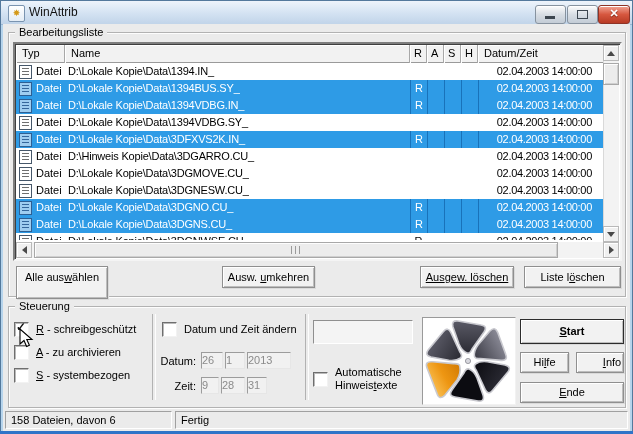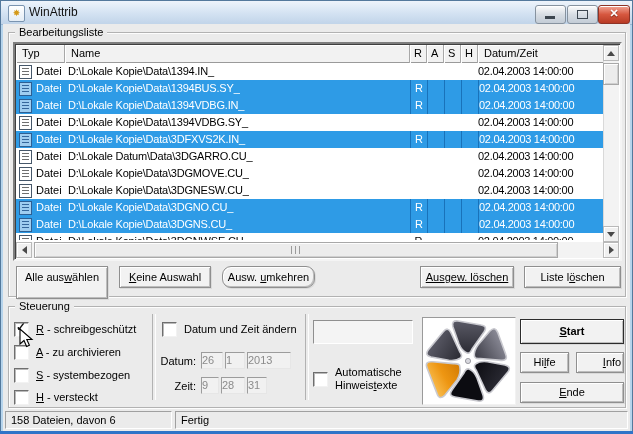--- a/index.html
+++ b/index.html
@@ -33,21 +33,21 @@
   .rows{position:absolute;left:1px;top:19px;right:17px;height:177px;overflow:hidden;background:#fff;}
   .row{position:relative;height:17px;line-height:17px;background:#fff;color:#000;white-space:nowrap;}
   .row.on{background:#2e9be6;color:#fff;}
   .cell{position:absolute;top:0;height:17px;overflow:hidden;}
   .c-type{left:20px;width:32px;}
   .c-name{left:52px;width:340px;letter-spacing:-0.2px;}
   .c-r{left:394px;width:17px;text-align:center;}
   .c-a{left:411px;width:17px;text-align:center;}
   .c-s{left:428px;width:17px;text-align:center;}
   .c-h{left:445px;width:17px;text-align:center;}
-  .c-date{left:462px;width:114px;letter-spacing:-0.3px;}
+  .c-date{left:462px;width:114px;text-align:right;letter-spacing:-0.3px;}
   .row.on .c-r,.row.on .c-a,.row.on .c-s,.row.on .c-h,.row.on .c-date{border-left:1px solid rgba(10,80,150,.55);box-sizing:border-box;}
   .ficon{position:absolute;left:3px;top:2px;width:11px;height:12px;background:#fff;border:1px solid #46576a;}
   .ficon::before{content:"";position:absolute;left:2px;top:2px;right:2px;bottom:1px;
     background:repeating-linear-gradient(180deg,#6f6f6f 0 1px,transparent 1px 3px);}
   .row.on .ficon{background:#9ecdf0;border-color:#2d5f93;}
   .row.on .ficon::before{background:repeating-linear-gradient(180deg,#35679b 0 1px,transparent 1px 3px);}
   
   .vscroll{position:absolute;top:1px;right:1px;width:16px;bottom:17px;background:#f3f3f3;
     box-shadow:inset 1px 0 0 #d9d9d9;}
   .hscroll{position:absolute;left:1px;right:1px;bottom:1px;height:16px;background:#f3f3f3;}
@@ -168,21 +168,21 @@
           <span class="cell c-name">D:\Lokale Kopie\Data\3DFXVS2K.IN_</span>
           <span class="cell c-r">R</span>
           <span class="cell c-a"></span>
           <span class="cell c-s"></span>
           <span class="cell c-h"></span>
           <span class="cell c-date">02.04.2003 14:00:00</span>
         </div>
       <div class="row">
           <span class="ficon"></span>
           <span class="cell c-type">Datei</span>
-          <span class="cell c-name">D:\Lokale Datum\Data\3DGARRO.CU_</span>
+          <span class="cell c-name">D:\Hinweis Kopie\Data\3DGARRO.CU_</span>
           <span class="cell c-r"></span>
           <span class="cell c-a"></span>
           <span class="cell c-s"></span>
           <span class="cell c-h"></span>
           <span class="cell c-date">02.04.2003 14:00:00</span>
         </div>
       <div class="row">
           <span class="ficon"></span>
           <span class="cell c-type">Datei</span>
           <span class="cell c-name">D:\Lokale Kopie\Data\3DGMOVE.CU_</span>
@@ -250,46 +250,41 @@
       <div class="thumb" style="left:18px;top:0;width:524px;height:16px;">
           <span class="grip"></span>
         </div>
       <div class="sbtn" style="right:0;top:0;">
           <span class="tri-rt"></span>
         </div>
     </div>
   </div>
 
   <div class="btn" style="left:16px;top:266px;width:92px;height:33px;line-height:20px;"><span>Alle aus</span><span class="u">w</span><span>ählen</span></div>
-  <div class="btn" style="left:119px;top:266px;width:92px;height:22px;line-height:20px;"><span class="u">K</span><span>eine Auswahl</span></div>
-  <div class="btn" style="left:222px;top:266px;width:93px;height:22px;line-height:20px;border-radius:9px;"><span>Ausw. </span><span class="u">u</span><span>mkehren</span></div>
+  <div class="btn" style="left:222px;top:266px;width:93px;height:22px;line-height:20px;"><span>Ausw. </span><span class="u">u</span><span>mkehren</span></div>
   <div class="btn" style="left:420px;top:266px;width:94px;height:22px;line-height:20px;text-decoration:underline;"><span>Aus</span><span class="u">g</span><span>ew. löschen</span></div>
   <div class="btn" style="left:524px;top:266px;width:97px;height:22px;line-height:20px;"><span>Liste l</span><span class="u">ö</span><span>schen</span></div>
 
   <div class="group" style="left:8px;top:306px;width:616px;height:100px;">
     <span class="legend">Steuerung</span>
   </div>
 
   <div class="checkbox on" style="left:14px;top:322px;">
     <span class="cbox">
         <span class="mark">✓</span>
       </span>
     <span class="cblabel"><span class="u">R</span><span> - schreibgeschützt</span></span>
   </div>
   <div class="checkbox" style="left:14px;top:345px;">
     <span class="cbox"></span>
     <span class="cblabel"><span class="u">A</span><span> - zu archivieren</span></span>
   </div>
   <div class="checkbox" style="left:14px;top:368px;">
     <span class="cbox"></span>
     <span class="cblabel"><span class="u">S</span><span> - systembezogen</span></span>
-  </div>
-  <div class="checkbox" style="left:14px;top:390px;">
-    <span class="cbox"></span>
-    <span class="cblabel"><span class="u">H</span><span> - versteckt</span></span>
   </div>
 
   <div class="vsep" style="left:152px;top:314px;height:86px;"></div>
 
   <div class="checkbox" style="left:162px;top:322px;">
     <span class="cbox"></span>
     <span class="cblabel">Datum und Zeit ändern</span>
   </div>
   <div class="dlabel" style="left:156px;top:355px;width:40px;">Datum:</div>
   <div class="dfield" style="left:201px;top:352px;width:22px;">26</div>

